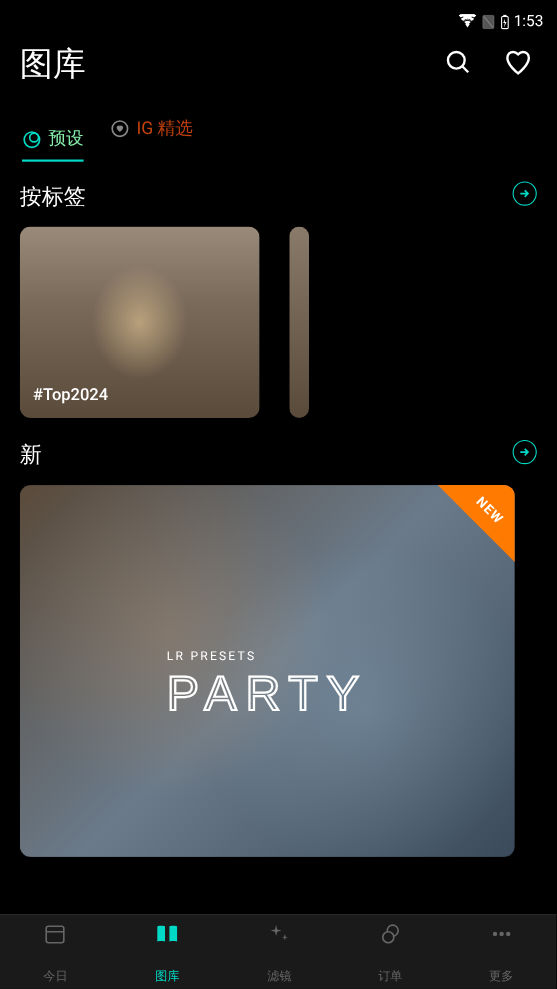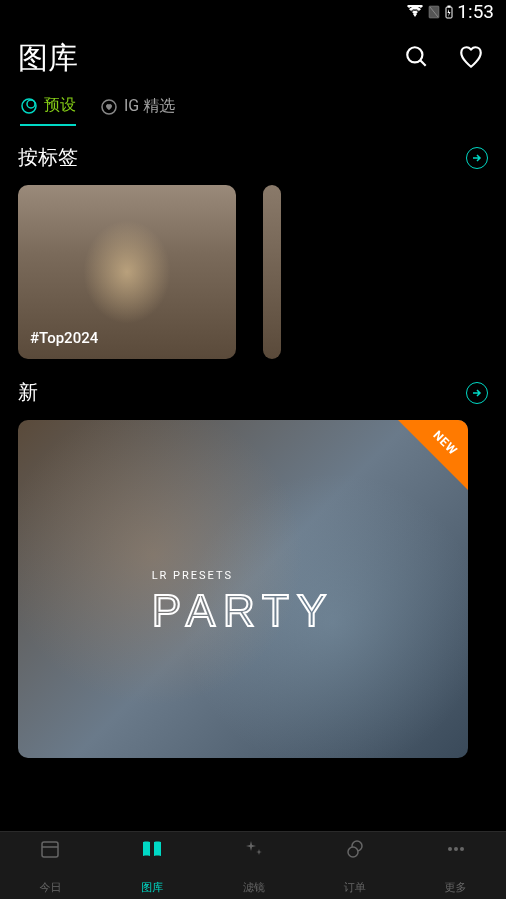--- a/index.html
+++ b/index.html
@@ -13,24 +13,24 @@
       background: #000;
       font-family: -apple-system, BlinkMacSystemFont, "Segoe UI", Roboto, sans-serif;
       color: #fff;
       overflow: hidden;
       position: relative;
     }
     .status-bar {
       height: 28px;
       display: flex;
       justify-content: flex-end;
-      align-items: flex-start;
+      align-items: flex-end;
       padding: 0 12px;
       gap: 4px;
-      font-size: 19px;
+      font-size: 14px;
     }
     .status-icons {
       display: flex;
       align-items: center;
       gap: 3px;
     }
     .header {
       display: flex;
       justify-content: space-between;
       align-items: center;
@@ -56,41 +56,42 @@
       display: flex;
       gap: 24px;
       padding: 0 20px 12px;
     }
     .tab {
       display: flex;
       align-items: center;
       gap: 6px;
       padding-bottom: 8px;
       cursor: pointer;
-      color: #a3a3a3;
+      color: #c2410c;
       font-size: 16px;
     }
     .tab.active {
-      color: #84cc16;
+      color: #86efac;
       border-bottom: 2px solid #00d9c5;
+      margin-top: 21px;
     }
     .tab-icon {
       display: inline-flex;
     }
     .content {
       height: calc(100% - 28px - 70px - 50px - 68px);
       overflow-y: auto;
     }
     .section {
       padding: 6px 18px 14px;
     }
     .section-header {
       display: flex;
       justify-content: space-between;
-      align-items: center;
+      align-items: flex-start;
       margin-bottom: 14px;
     }
     .section-title {
       font-size: 20px;
       font-weight: 500;
     }
     .arrow-circle {
       width: 22px;
       height: 22px;
       border: 1.5px solid #00d9c5;

